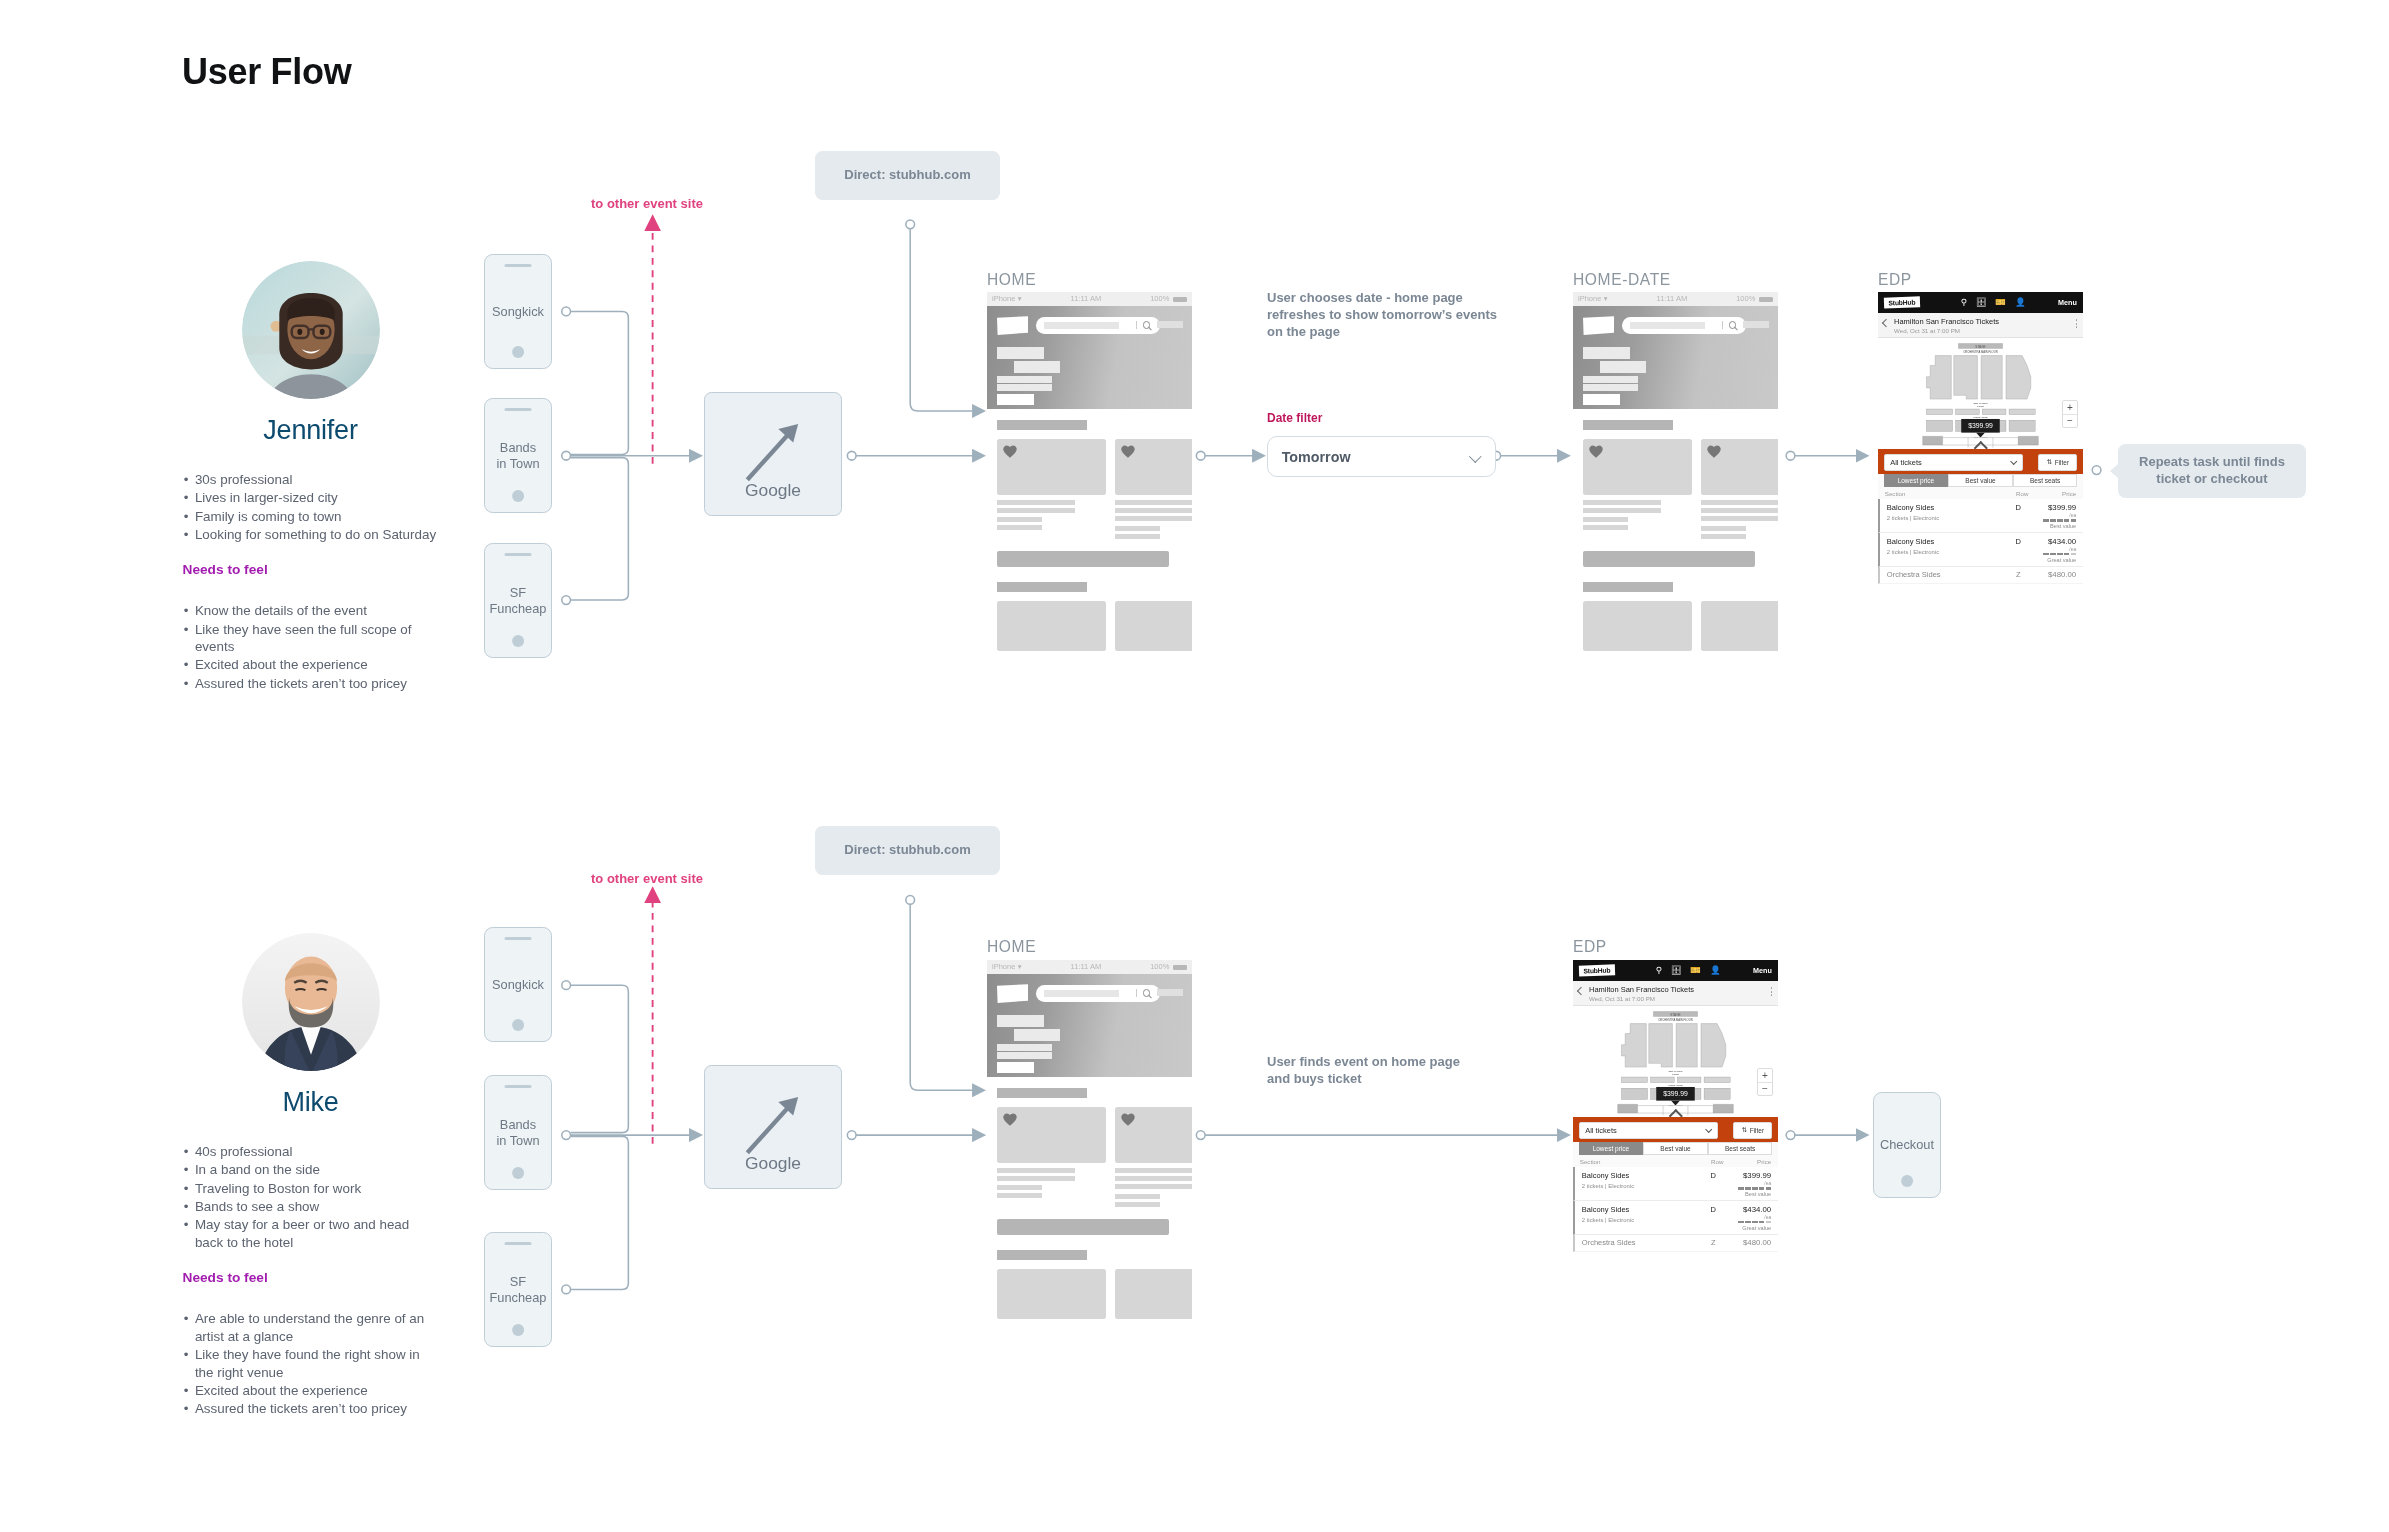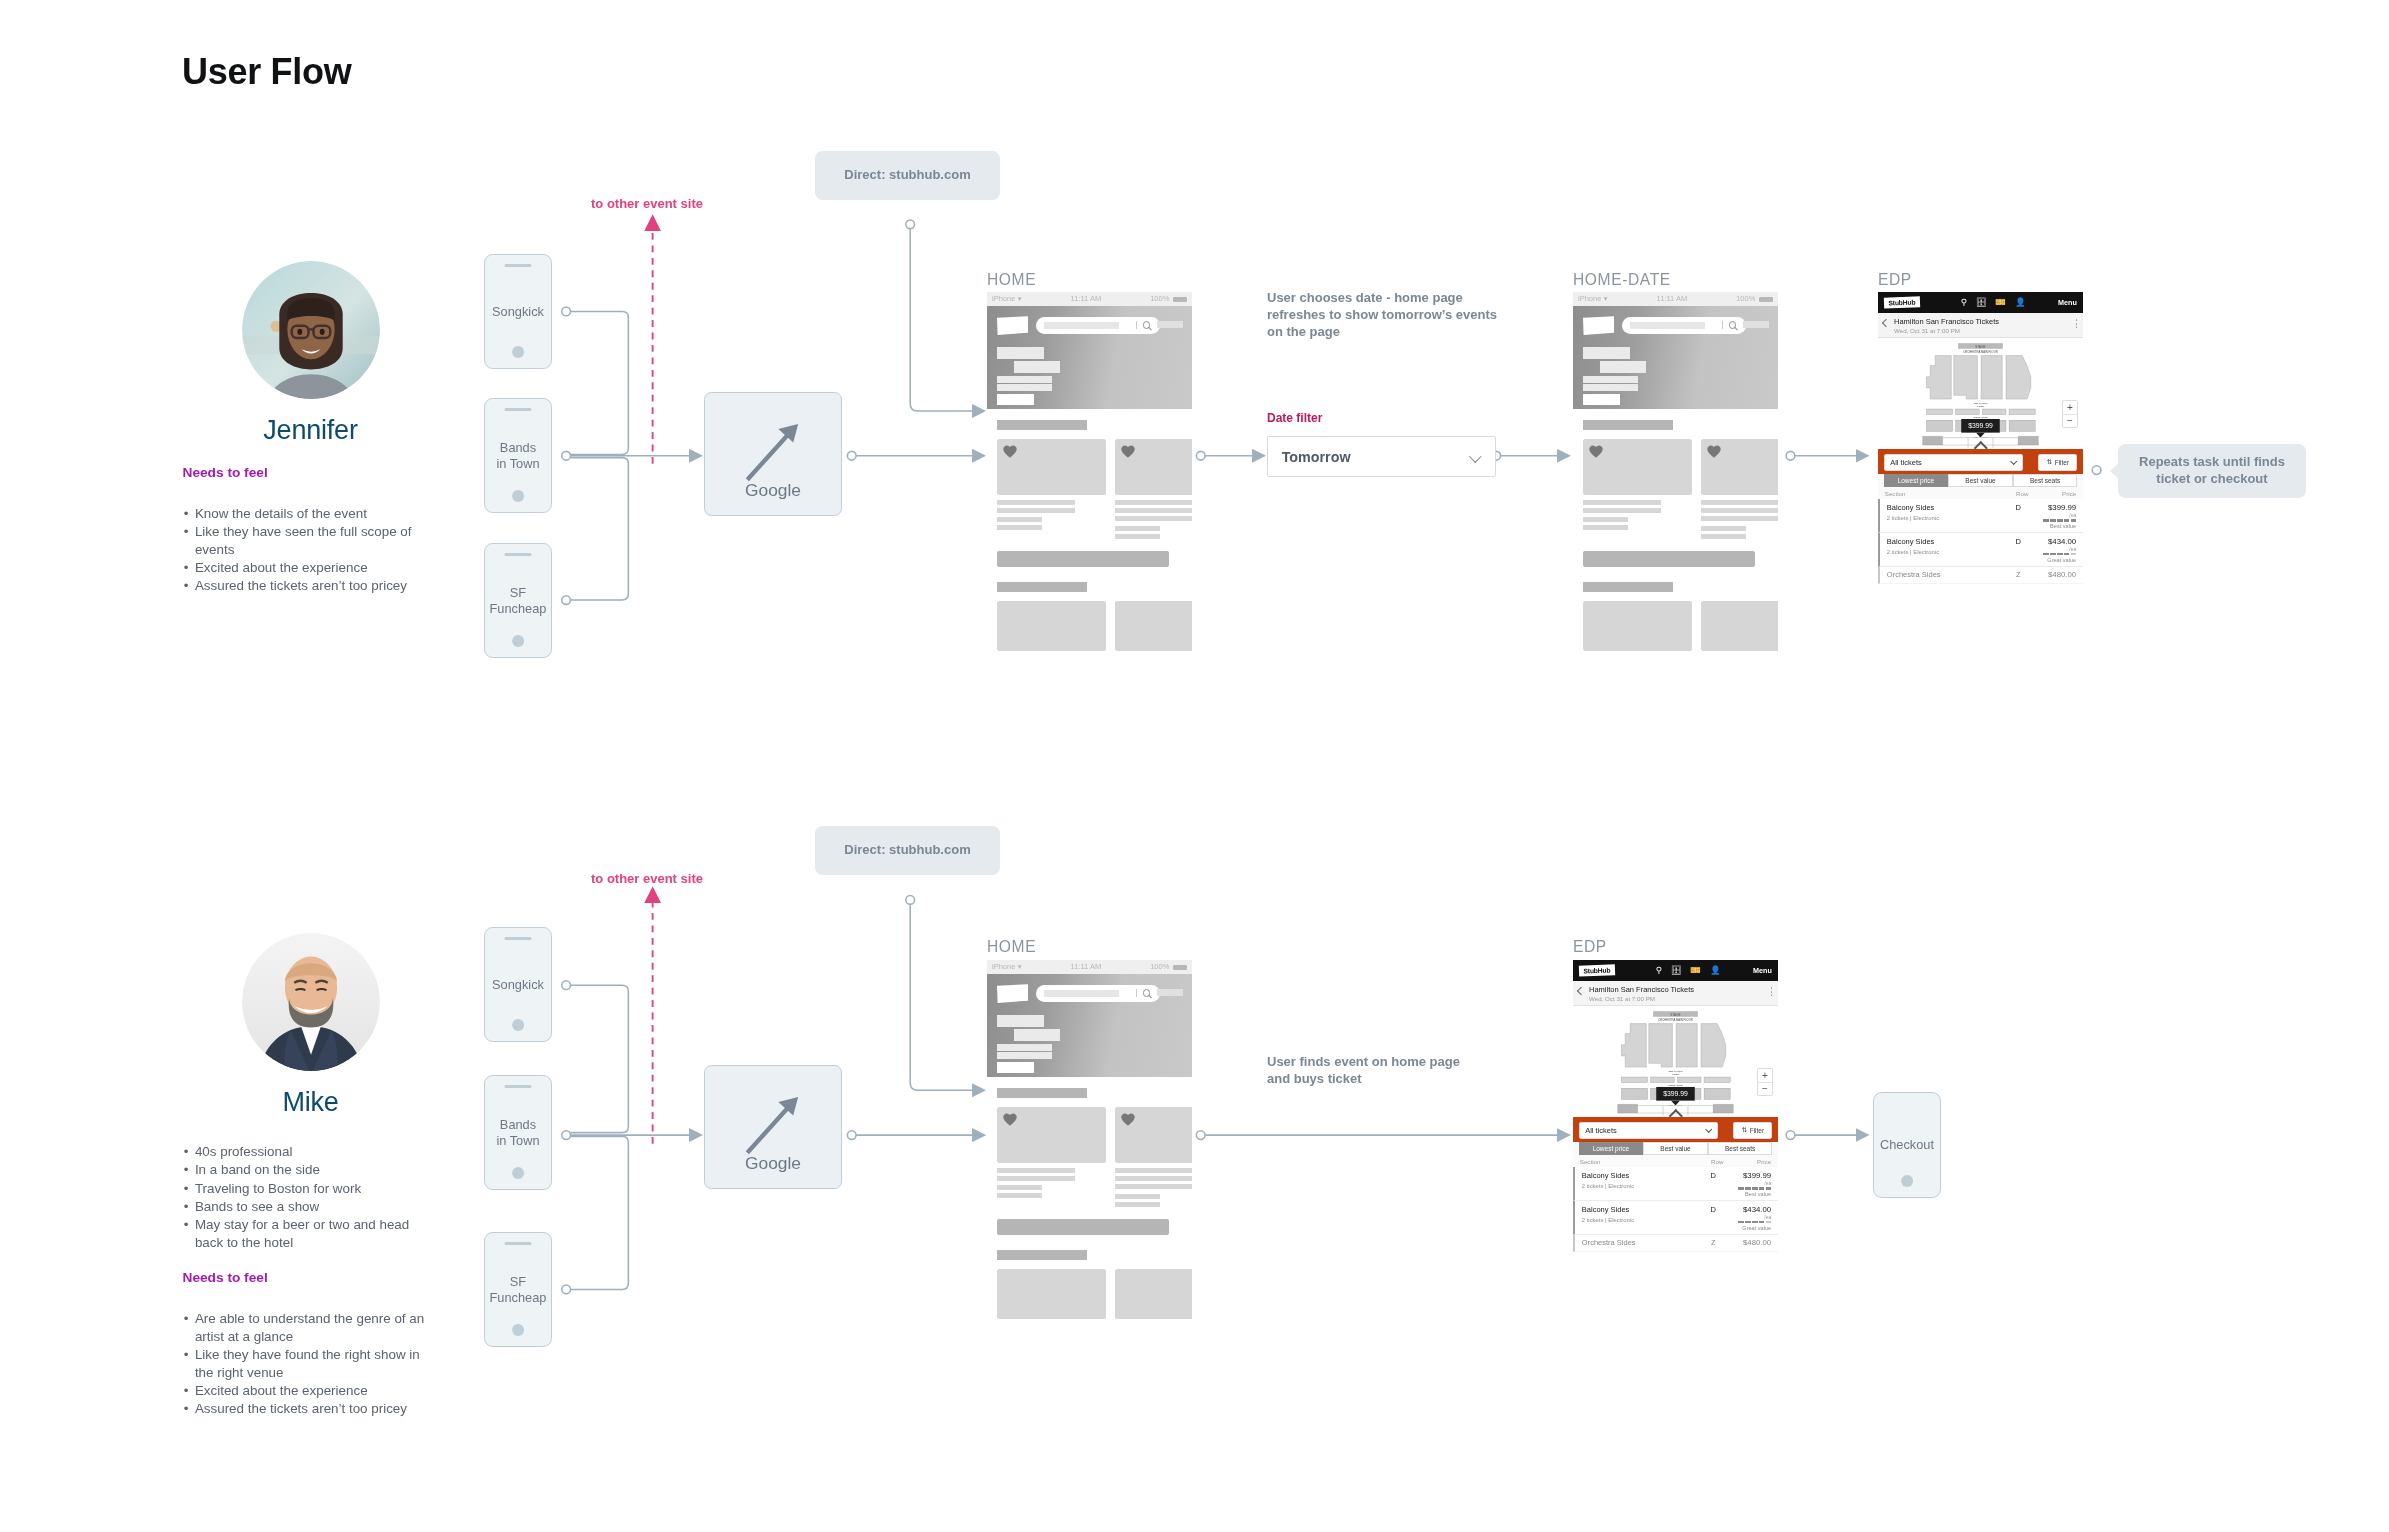--- a/index.html
+++ b/index.html
@@ -98,21 +98,21 @@
     position: absolute; font-size: 13px; font-weight: bold;
     color: #e0427f; line-height: 1.3;
   }
 
   
   .dfl-label {
     position: absolute; font-size: 12px; font-weight: bold; color: #be185d;
   }
   .select-box {
     position: absolute; background: #fff; border: 1.2px solid #d4dce2;
-    border-radius: 2px; display: flex; align-items: center;
+    border-radius: 10px; display: flex; align-items: center;
     padding: 0 13.7px; justify-content: space-between;
   }
   .select-box .sv { font-size: 14.3px; font-weight: bold; color: #4f5a66; }
   .chev { width: 11.2px; height: 11.2px; position: relative; }
   .chev::after {
     content: ""; position: absolute; left: 0.6px; top: 1.2px;
     width: 7.5px; height: 7.5px;
     border-right: 1.6px solid #7b8794; border-bottom: 1.6px solid #7b8794;
     transform: rotate(45deg);
   }
@@ -344,20 +344,26 @@
           <rect x="80" y="104" width="27" height="20" rx="8" fill="none" stroke="#43312a" stroke-width="4"></rect>
           <rect x="115" y="104" width="27" height="20" rx="8" fill="none" stroke="#43312a" stroke-width="4"></rect>
           <line x1="107" y1="110" x2="115" y2="110" stroke="#43312a" stroke-width="4"></line>
           <ellipse cx="93" cy="114" rx="4" ry="5" fill="#2b1d17"></ellipse>
           <ellipse cx="129" cy="114" rx="4" ry="5" fill="#2b1d17"></ellipse>
           <path d="M96 142 Q111 156 126 142 Q111 150 96 142 Z" fill="#fff"></path>
         </g>
       </svg>
     </div>
     <div class="pname">Jennifer</div>
+    <ul class="bullets">
+      <li>30s professional</li>
+      <li>Lives in larger-sized city</li>
+      <li>Family is coming to town</li>
+      <li>Looking for something to do on Saturday</li>
+    </ul>
     <div class="needs-head">Needs to feel</div>
     <ul class="bullets">
       <li>Know the details of the event</li>
       <li>Like they have seen the full scope of events</li>
       <li>Excited about the experience</li>
       <li>Assured the tickets aren’t too pricey</li>
     </ul>
   </div>
 
   <div class="persona" style="left:180px; top:933px;">

